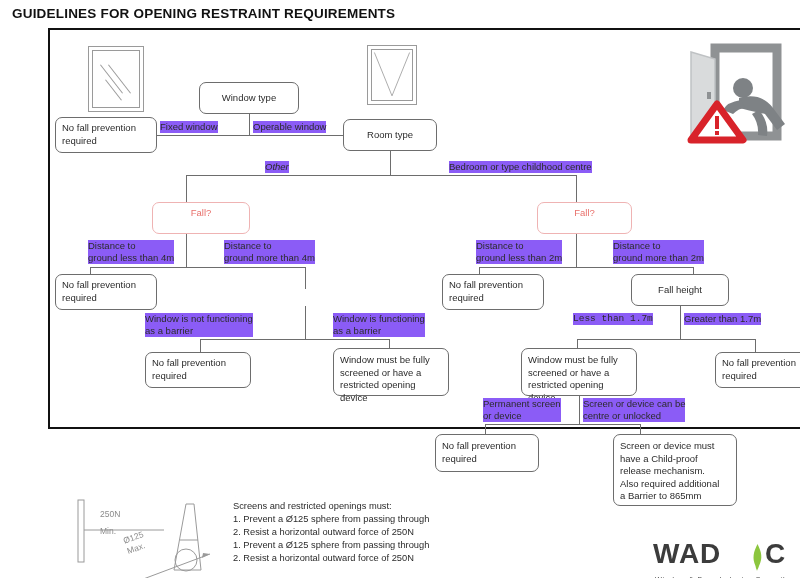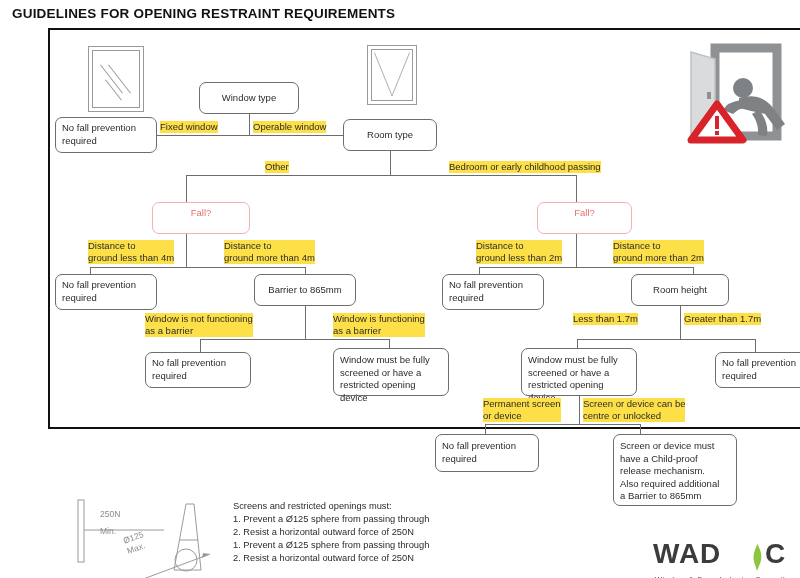--- a/index.html
+++ b/index.html
@@ -18,21 +18,21 @@
   .node{position:absolute;box-sizing:border-box;border:1px solid #6d6d6d;border-radius:7px;
         background:#fff;font-size:9.5px;line-height:12.6px;color:#2b2b2b;
         padding:4px 6px;}
   .node.ctr{display:flex;align-items:center;justify-content:center;text-align:center;}
   .node.lft{display:flex;align-items:center;justify-content:flex-start;text-align:left;}
   .node.fall{border-color:#efb3b3;color:#e8706b;justify-content:center;align-items:center;
              text-align:center;}
 
   
   .elabel{position:absolute;font-size:9.5px;line-height:12px;color:#2b2b2b;
-          background:#fde047;white-space:pre-line;}
+          background:#8b5cf6;white-space:pre-line;}
 
   
   .hline{position:absolute;height:0;border-top:1px solid #6d6d6d;}
   .vline{position:absolute;width:0;border-left:1px solid #6d6d6d;}
 
   
   .win{position:absolute;box-sizing:border-box;border:1px solid #9a9a9a;background:#fff;padding:3px;}
   .win .inner{width:100%;height:100%;box-sizing:border-box;border:1px solid #9a9a9a;position:relative;overflow:hidden;}
   .win .inner .sl{position:absolute;width:1px;background:#9a9a9a;transform-origin:center;}
 
@@ -113,22 +113,22 @@
     <div class="vline" style="left:199px;top:84px;height:21px;"></div>
 
     <div class="hline" style="left:107px;top:105px;width:186px;"></div>
 
     <div class="elabel" style="left:110px;top:91px;">Fixed window</div>
     <div class="elabel" style="left:203px;top:91px;">Operable window</div>
 
     <div class="vline" style="left:340px;top:121px;height:24px;"></div>
     <div class="hline" style="left:136px;top:145px;width:390px;"></div>
 
-    <div class="elabel" style="left:215px;top:131px;">Other</div>
-    <div class="elabel" style="left:399px;top:131px;">Bedroom or early childhood passing</div>
+    <div class="elabel" style="left:215px;top:131px;font-style:italic;">Other</div>
+    <div class="elabel" style="left:399px;top:131px;">Bedroom or type childhood centre</div>
 
     <div class="vline" style="left:136px;top:145px;height:27px;"></div>
     <div class="vline" style="left:526px;top:145px;height:27px;"></div>
 
     <div class="node fall" style="left:102px;top:172px;width:98px;height:32px;">
       <span>Fall?</span>
     </div>
 
     <div class="node fall" style="left:487px;top:172px;width:95px;height:32px;">
       <span>Fall?</span>
@@ -150,31 +150,28 @@
     <div class="elabel" style="left:563px;top:210px;">Distance to
 ground more than 2m</div>
     <div class="vline" style="left:429px;top:237px;height:22px;"></div>
     <div class="vline" style="left:643px;top:237px;height:22px;"></div>
 
     <div class="node lft" style="left:5px;top:244px;width:102px;height:36px;white-space:pre-line;">
       <span>No fall prevention
 required</span>
     </div>
 
-    <div class="node ctr" style="left:204px;top:244px;width:102px;height:32px;">
-      <span>Barrier to 865mm</span>
-    </div>
 
     <div class="node lft" style="left:392px;top:244px;width:102px;height:36px;white-space:pre-line;">
       <span>No fall prevention
 required</span>
     </div>
 
     <div class="node ctr" style="left:581px;top:244px;width:98px;height:32px;">
-      <span>Room height</span>
+      <span>Fall height</span>
     </div>
 
     <div class="vline" style="left:255px;top:276px;height:33px;"></div>
     <div class="hline" style="left:150px;top:309px;width:189px;"></div>
     <div class="elabel" style="left:95px;top:283px;">Window is not functioning
 as a barrier</div>
     <div class="elabel" style="left:283px;top:283px;">Window is functioning
 as a barrier</div>
     <div class="vline" style="left:150px;top:309px;height:13px;"></div>
     <div class="vline" style="left:339px;top:309px;height:13px;"></div>
@@ -185,21 +182,21 @@
     </div>
 
     <div class="node lft" style="left:283px;top:318px;width:116px;height:48px;white-space:pre-line;align-items:flex-start;padding-top:5px;">
       <span>Window must be fully
 screened or have a
 restricted opening device</span>
     </div>
 
     <div class="vline" style="left:630px;top:276px;height:33px;"></div>
     <div class="hline" style="left:527px;top:309px;width:178px;"></div>
-    <div class="elabel" style="left:523px;top:283px;">Less than 1.7m</div>
+    <div class="elabel" style="left:523px;top:283px;font-family:Liberation Mono, monospace;">Less than 1.7m</div>
     <div class="elabel" style="left:634px;top:283px;">Greater than 1.7m</div>
     <div class="vline" style="left:527px;top:309px;height:13px;"></div>
     <div class="vline" style="left:705px;top:309px;height:13px;"></div>
 
     <div class="node lft" style="left:471px;top:318px;width:116px;height:48px;white-space:pre-line;align-items:flex-start;padding-top:5px;">
       <span>Window must be fully
 screened or have a
 restricted opening device</span>
     </div>
 

